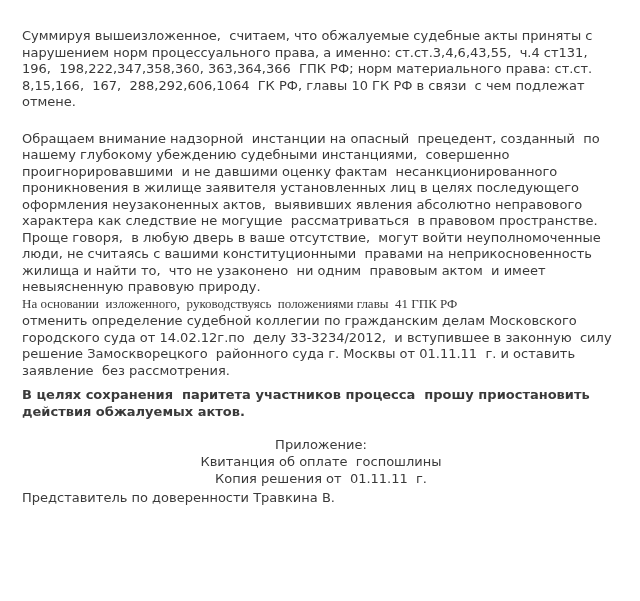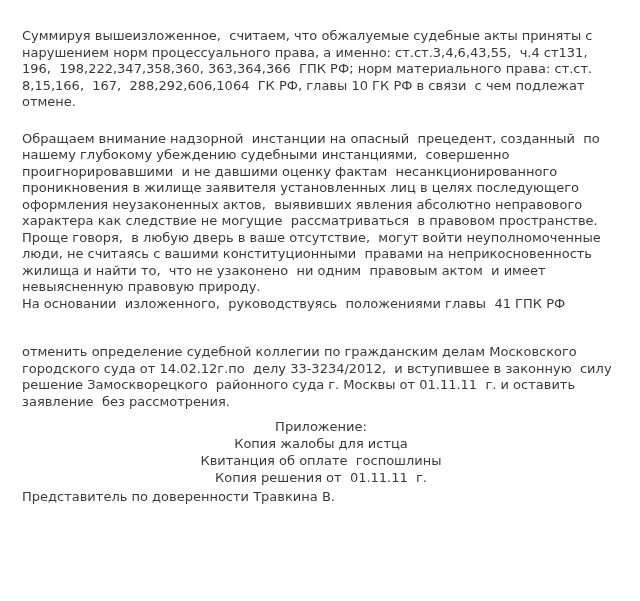--- a/index.html
+++ b/index.html
@@ -21,21 +21,21 @@
     font-size: 13px;
     line-height: 16.5px;
   }
   .para {
     margin: 0 0 16px 0;
     white-space: pre-wrap;
     max-width: 598px;
   }
   .para-summary { margin-bottom: 20px; }
   .para-attention { margin-bottom: 0; }
-  .para-basis { margin-bottom: 32px; }
+  .para-basis { margin-bottom: 1px; font-family: Liberation Serif, serif; }
   .request-heading { margin-bottom: 8px; }
   .para-request { margin-bottom: 8px; }
   .para-parity {
     font-weight: bold;
     margin-bottom: 16px;
   }
   .attachments { margin-bottom: 3px; text-align: center; }
   .att-line {
     line-height: 17px;
     white-space: pre-wrap;
@@ -52,23 +52,23 @@
 
   <p class="para para-summary">Суммируя вышеизложенное,  считаем, что обжалуемые судебные акты приняты с нарушением норм процессуального права, а именно: ст.ст.3,4,6,43,55,  ч.4 ст131,  196,  198,222,347,358,360, 363,364,366  ГПК РФ; норм материального права: ст.ст.  8,15,166,  167,  288,292,606,1064  ГК РФ, главы 10 ГК РФ в связи  с чем подлежат отмене.</p>
 
   <p class="para para-attention">Обращаем внимание надзорной  инстанции на опасный  прецедент, созданный  по нашему глубокому убеждению судебными инстанциями,  совершенно проигнорировавшими  и не давшими оценку фактам  несанкционированного  проникновения в жилище заявителя установленных лиц в целях последующего оформления неузаконенных актов,  выявивших явления абсолютно неправового  характера как следствие не могущие  рассматриваться  в правовом пространстве.  Проще говоря,  в любую дверь в ваше отсутствие,  могут войти неуполномоченные люди, не считаясь с вашими конституционными  правами на неприкосновенность жилища и найти то,  что не узаконено  ни одним  правовым актом  и имеет невыясненную правовую природу.</p>
 
   <p class="para para-basis">На основании  изложенного,  руководствуясь  положениями главы  41 ГПК РФ</p>
 
 
   <p class="para para-request">отменить определение судебной коллегии по гражданским делам Московского  городского суда от 14.02.12г.по  делу 33-3234/2012,  и вступившее в законную  силу решение Замоскворецкого  районного суда г. Москвы от 01.11.11  г. и оставить  заявление  без рассмотрения.</p>
 
+  <p class="para para-parity">В целях сохранения  паритета участников процесса  прошу приостановить  действия обжалуемых актов.</p>
 
   <div class="attachments">
     <div class="att-line">Приложение:</div>
-    <div class="att-line">Копия жалобы для истца</div>
     <div class="att-line">Квитанция об оплате  госпошлины</div>
     <div class="att-line">Копия решения от  01.11.11  г.</div>
   </div>
 
   <p class="signature">Представитель по доверенности Травкина В.</p>
 
 </div>
 
 </body></html>

